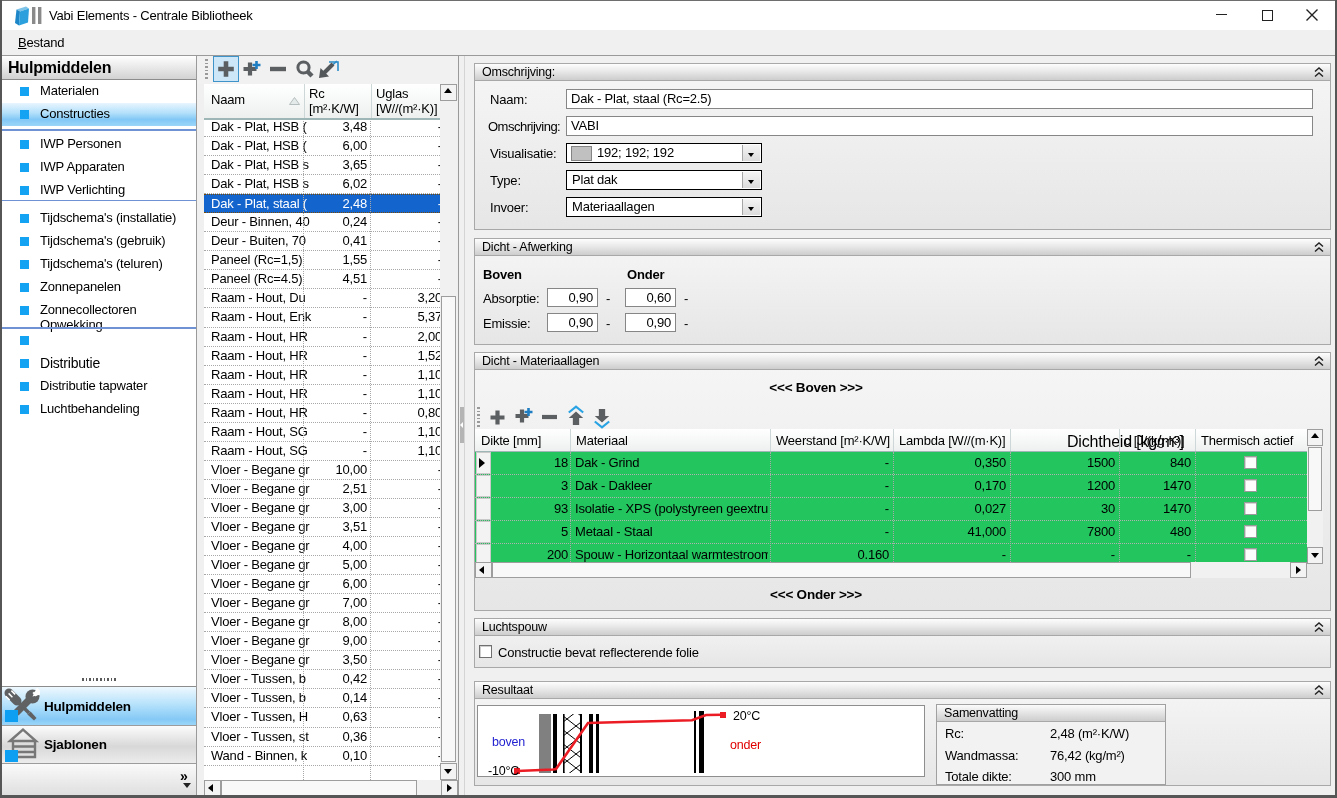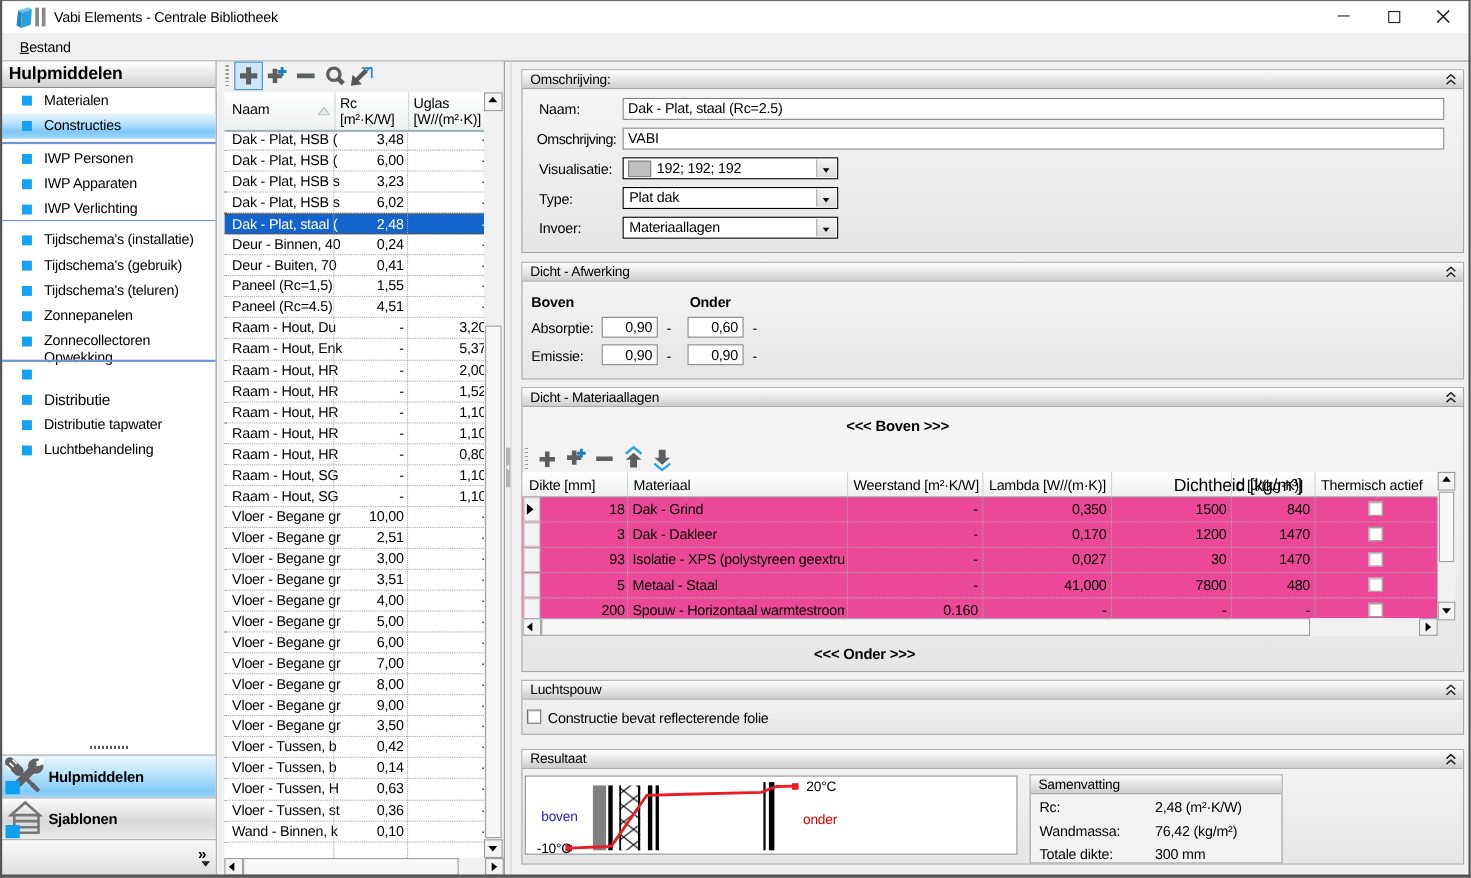--- a/index.html
+++ b/index.html
@@ -161,21 +161,21 @@
       <span class="mrc">3,48</span>
       <span class="mug">-</span>
     </div>
 <div class="mrow" style="">
       <span class="mname">Dak - Plat, HSB (</span>
       <span class="mrc">6,00</span>
       <span class="mug">-</span>
     </div>
 <div class="mrow" style="">
       <span class="mname">Dak - Plat, HSB s</span>
-      <span class="mrc">3,23</span>
+      <span class="mrc">3,65</span>
       <span class="mug">-</span>
     </div>
 <div class="mrow" style="">
       <span class="mname">Dak - Plat, HSB s</span>
       <span class="mrc">6,02</span>
       <span class="mug">-</span>
     </div>
 <div class="mrow" style="background:#1464cd;color:#fff;border-top:1px dotted #7a4a00;border-bottom:1px dotted #7a4a00;">
       <span class="mname">Dak - Plat, staal (</span>
       <span class="mrc">2,48</span>
@@ -425,21 +425,21 @@
 <div class="lbl" style="left:899px;top:433px;font-size:13px">Lambda [W//(m·K)]</div>
 <div class="lbl" style="left:1067px;top:433px;font-size:16px">Dichtheid [kg/m³]</div>
 <div class="lbl" style="left:1124px;top:433px;font-size:13px">c [J/(kg·K)]</div>
 <div class="lbl" style="left:1201px;top:433px;font-size:13px">Thermisch actief</div>
 <div class="ab" style="left:570px;top:429px;width:1px;height:22px;background:#cdd7d7"></div>
 <div class="ab" style="left:770px;top:429px;width:1px;height:22px;background:#cdd7d7"></div>
 <div class="ab" style="left:893px;top:429px;width:1px;height:22px;background:#cdd7d7"></div>
 <div class="ab" style="left:1010px;top:429px;width:1px;height:22px;background:#cdd7d7"></div>
 <div class="ab" style="left:1119px;top:429px;width:1px;height:22px;background:#cdd7d7"></div>
 <div class="ab" style="left:1195px;top:429px;width:1px;height:22px;background:#cdd7d7"></div>
-<div class="ab" style="left:475px;top:452px;width:832px;height:110px;background:#ec4899;overflow:hidden">
+<div class="ab" style="left:475px;top:452px;width:832px;height:110px;background:#22c55e;overflow:hidden">
 <div class="mgrow" style="top:0px">
       <div class="rsel"></div>
       <div class="arr" style="left:4px;top:6px;border:5px solid transparent;border-left:6px solid #000;border-right:none"></div>
       <span class="num" style="left:16px;width:77px">18</span>
       <span class="ab" style="left:100px;width:193px;overflow:hidden;height:22px">Dak - Grind</span>
       <span class="num" style="left:295px;width:119px">-</span>
       <span class="num" style="left:415px;width:116px">0,350</span>
       <span class="num" style="left:532px;width:108px">1500</span>
       <span class="num" style="left:641px;width:75px">840</span>
       <div class="ckb"></div>
@@ -497,21 +497,21 @@
 <div class="arr" style="left:1311px;top:433px;border-bottom:5px solid #000;border-top:none"></div>
 <div class="sbtn" style="left:1308px;top:447px;width:14px;height:64px;background:#f8f8f8"></div>
 <div class="sbtn" style="left:1307px;top:547px;width:16px;height:17px"></div>
 <div class="arr" style="left:1311px;top:553px;border-top:5px solid #000;border-bottom:none"></div>
 <div class="ab" style="left:475px;top:562px;width:832px;height:16px;background:#f1f1f1"></div>
 <div class="sbtn" style="left:475px;top:562px;width:17px;height:16px"></div>
 <div class="arr" style="left:479px;top:566px;border-right:5px solid #000;border-left:none"></div>
 <div class="sbtn" style="left:492px;top:562px;width:699px;height:16px;background:#f8f8f8"></div>
 <div class="sbtn" style="left:1290px;top:562px;width:17px;height:16px"></div>
 <div class="arr" style="left:1296px;top:566px;border-left:5px solid #000;border-right:none"></div>
-<div class="lbl b" style="left:740px;top:587px;width:152px;text-align:left;font-size:13.5px">&lt;&lt;&lt; Onder &gt;&gt;&gt;</div>
+<div class="lbl b" style="left:740px;top:587px;width:152px;text-align:center;font-size:13.5px">&lt;&lt;&lt; Onder &gt;&gt;&gt;</div>
 
 <div class="grp" style="top:618px;height:50px">
  <div class="gh">Luchtspouw<svg class="chev" width="10" height="11" viewBox="0 0 10 11">
         <path d="M1 4.6 L5 1 L9 4.6 M1 9.6 L5 6 L9 9.6" stroke="#222" stroke-width="1.4" fill="none"></path>
       </svg></div>
 </div>
 <div class="cbx" style="left:479px;top:645px;width:13px;height:13px;box-shadow:inset 1px 1px 0 #cfcfcf"></div>
 <div class="lbl" style="left:498px;top:645px">Constructie bevat reflecterende folie</div>
 
 <div class="grp" style="top:681px;height:105px">

